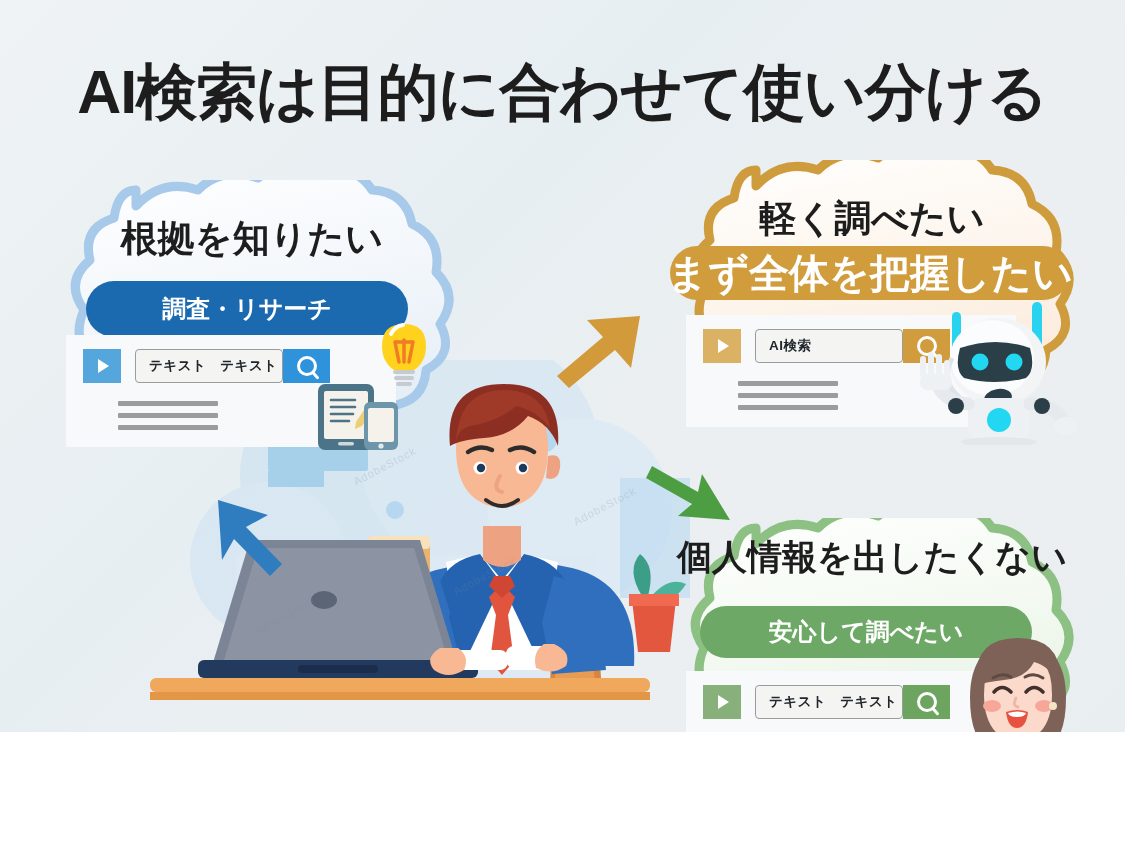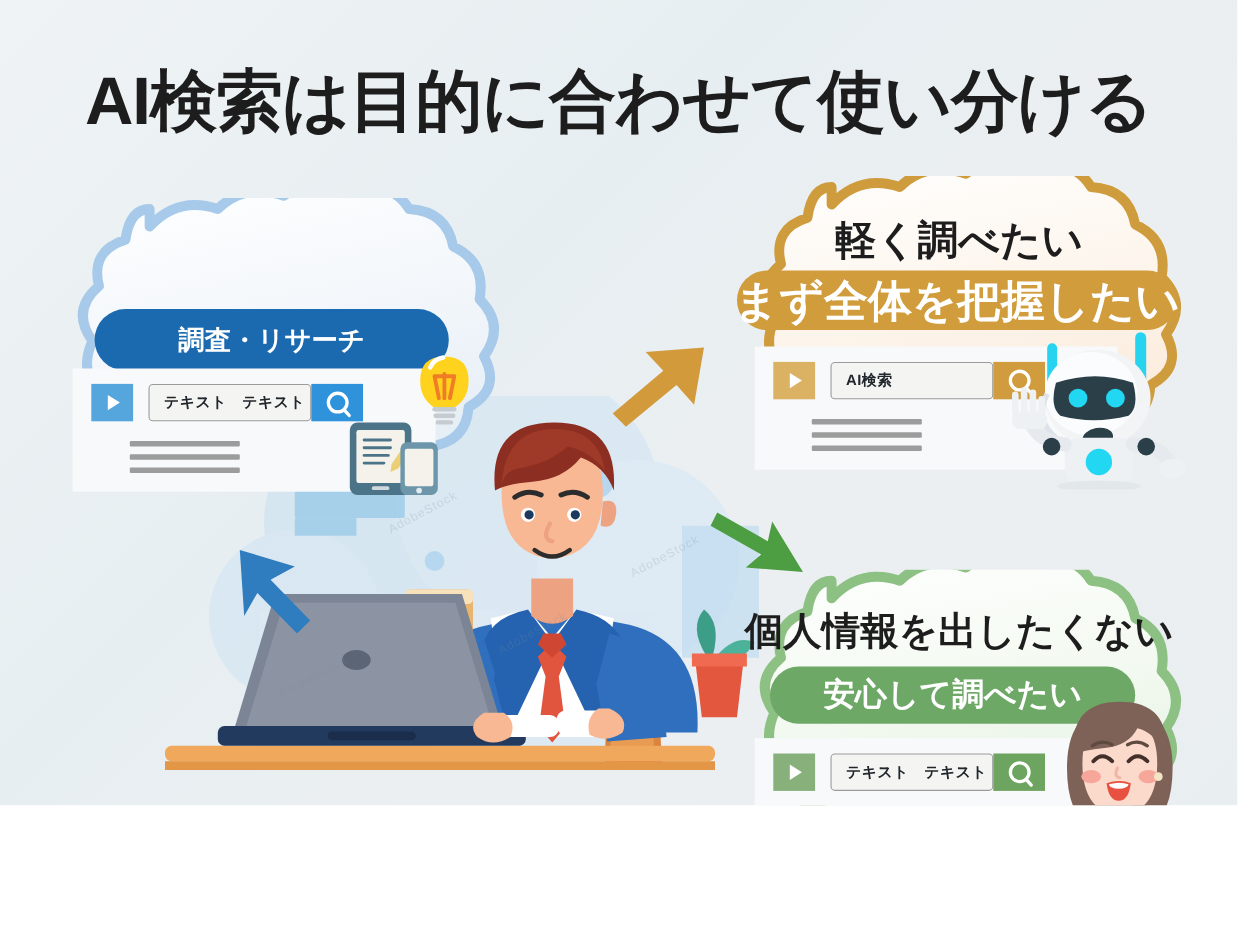--- a/index.html
+++ b/index.html
@@ -233,20 +233,21 @@
           <stop offset=".55" stop-color="#f3f7fb"></stop>
           <stop offset="1" stop-color="#e6eef6"></stop>
         </linearGradient>
       </defs>
       <path d="M118 26 q26 -28 62 -16 q24 -24 60 -12 q30 -22 62 -4 q34 -12 52 16 q34 2 40 34 q30 14 24 48
                q24 24 4 52 q16 30 -14 46 q-2 32 -36 36 q-16 26 -50 18 q-24 20 -56 8 q-28 18 -58 2
                q-30 14 -54 -10 q-34 4 -44 -26 q-32 -6 -32 -38 q-26 -18 -12 -50 q-20 -28 6 -50
                q-8 -32 24 -42 q4 -28 22 -28 z" fill="url(#gR)" stroke="#a7c9ea" stroke-width="9" stroke-linejoin="round"></path>
     </svg>
     <div class="cloud-content">
+      <div class="cloud-heading" style="left:0;top:34px;width:468px;font-size:37px;">根拠を知りたい</div>
       <div class="cloud-pill" style="left:68px;top:101px;width:322px;height:56px;background:#1b6ab0;font-size:24px;">
         <span>調査・リサーチ</span>
       </div>
       <div class="panel" style="left:48px;top:155px;width:330px;height:112px;">
         <div class="panel-row" style="left:17px;top:14px;">
           <div class="play-btn" style="background:#55a6dd;">
             <span class="play-tri"></span>
           </div>
           <div class="search-field" style="width:148px;margin-left:14px;">テキスト　テキスト</div>
           <div class="search-go" style="background:#2f93dc;">
@@ -375,22 +376,22 @@
           <stop offset=".5" stop-color="#f4faf2"></stop>
           <stop offset="1" stop-color="#e6f2e3"></stop>
         </linearGradient>
       </defs>
       <path d="M118 26 q26 -28 62 -16 q24 -24 60 -12 q30 -22 62 -4 q34 -12 52 16 q34 2 40 34 q30 14 24 48
                q24 24 4 52 q16 30 -14 46 q-2 32 -36 36 q-16 26 -50 18 q-24 20 -56 8 q-28 18 -58 2
                q-30 14 -54 -10 q-34 4 -44 -26 q-32 -6 -32 -38 q-26 -18 -12 -50 q-20 -28 6 -50
                q-8 -32 24 -42 q4 -28 22 -28 z" fill="url(#gP)" stroke="#8cc183" stroke-width="9" stroke-linejoin="round"></path>
     </svg>
     <div class="cloud-content">
-      <div class="cloud-heading" style="left:0;top:32px;width:468px;font-size:35px;">個人情報を出したくない</div>
-      <div class="cloud-pill" style="left:62px;top:88px;width:332px;height:52px;background:#6da866;font-size:29px;">
+      <div class="cloud-heading" style="left:0;top:16px;width:468px;font-size:35px;">個人情報を出したくない</div>
+      <div class="cloud-pill" style="left:62px;top:88px;width:332px;height:52px;background:#6da866;font-size:24px;">
         <span>安心して調べたい</span>
       </div>
       <div class="panel" style="left:48px;top:153px;width:330px;height:112px;">
         <div class="panel-row" style="left:17px;top:14px;">
           <div class="play-btn" style="background:#87b07b;">
             <span class="play-tri"></span>
           </div>
           <div class="search-field" style="width:148px;margin-left:14px;">テキスト　テキスト</div>
           <div class="search-go" style="background:#6da45f;">
             <span class="mag"></span>

